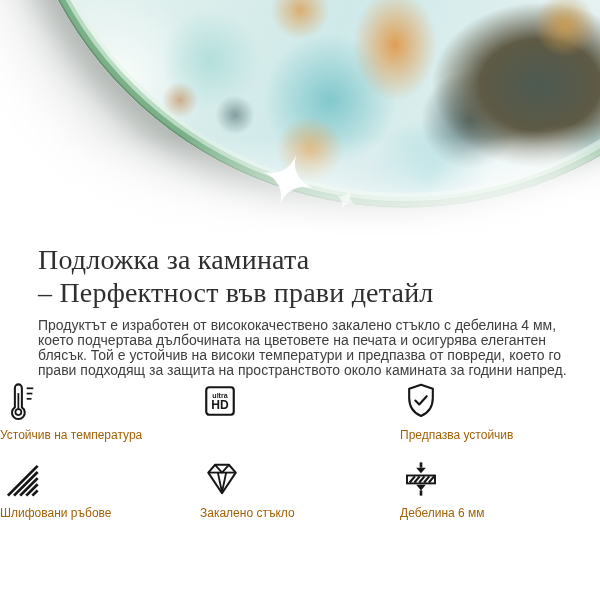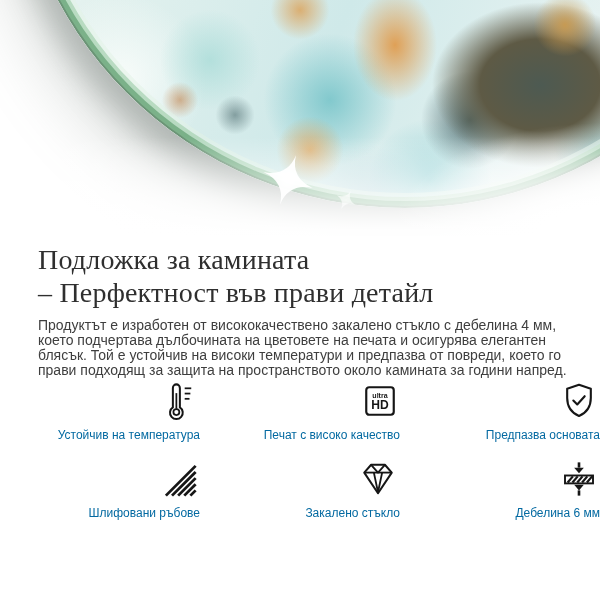--- a/index.html
+++ b/index.html
@@ -67,23 +67,23 @@
     color:#3e3e3e;
   }
 
   
   .features {
     margin-top:2px;
     display:grid;
     grid-template-columns:repeat(3,1fr);
     row-gap:16px;
   }
-  .feature { display:flex; flex-direction:column; align-items:flex-end; }
+  .feature { display:flex; flex-direction:column; align-items:flex-start; }
   .icon-wrap { height:42px; display:flex; align-items:center; justify-content:center; }
-  .flabel { margin-top:6px; font-size:12px; color:#0369a1; white-space:nowrap; }
+  .flabel { margin-top:6px; font-size:12px; color:#a16207; white-space:nowrap; }
   .ico { stroke:#161616; fill:none; stroke-width:2.3; }
   .ico .fill { fill:#161616; stroke:none; }
   .ico text { font-family:"Liberation Sans", sans-serif; font-weight:700; fill:#161616; stroke:none; }
 </style>
 </head>
 <body>
 
 <div class="page">
 
   <section class="hero">
@@ -129,31 +129,30 @@
     </div>
 
     <div class="feature">
       <div class="icon-wrap">
         <svg class="ico" width="40" height="40" viewBox="0 0 48 48">
           <rect x="7.5" y="7.5" width="33" height="33" rx="3.5" stroke-width="2.6"></rect>
           <text x="24" y="20" font-size="8.5" text-anchor="middle">ultra</text>
           <text x="24" y="34" font-size="14.5" text-anchor="middle">HD</text>
         </svg>
       </div>
-      <div class="flabel">Печат с високо качество</div>
     </div>
 
     <div class="feature">
       <div class="icon-wrap">
         <svg class="ico" width="42" height="42" viewBox="0 0 48 48">
           <path d="M24 5.5 L37.5 10 V20.5 C37.5 30.5 32 37.6 24 41.2 C16 37.6 10.5 30.5 10.5 20.5 V10 Z" stroke-width="2.4" stroke-linejoin="round"></path>
           <path d="M17.5 23.5 L22 28 L30.5 18.5" stroke-width="2.4" stroke-linecap="round" stroke-linejoin="round"></path>
         </svg>
       </div>
-      <div class="flabel">Предпазва основата</div>
+      <div class="flabel">Предпазва устойчив</div>
     </div>
 
     <div class="feature">
       <div class="icon-wrap">
         <svg class="ico" width="42" height="42" viewBox="0 0 48 48">
           <g stroke-width="3.2">
             <line x1="9" y1="43" x2="43" y2="9"></line>
             <line x1="16" y1="43" x2="43" y2="16"></line>
             <line x1="23" y1="43" x2="43" y2="23"></line>
             <line x1="30" y1="43" x2="43" y2="30"></line>

